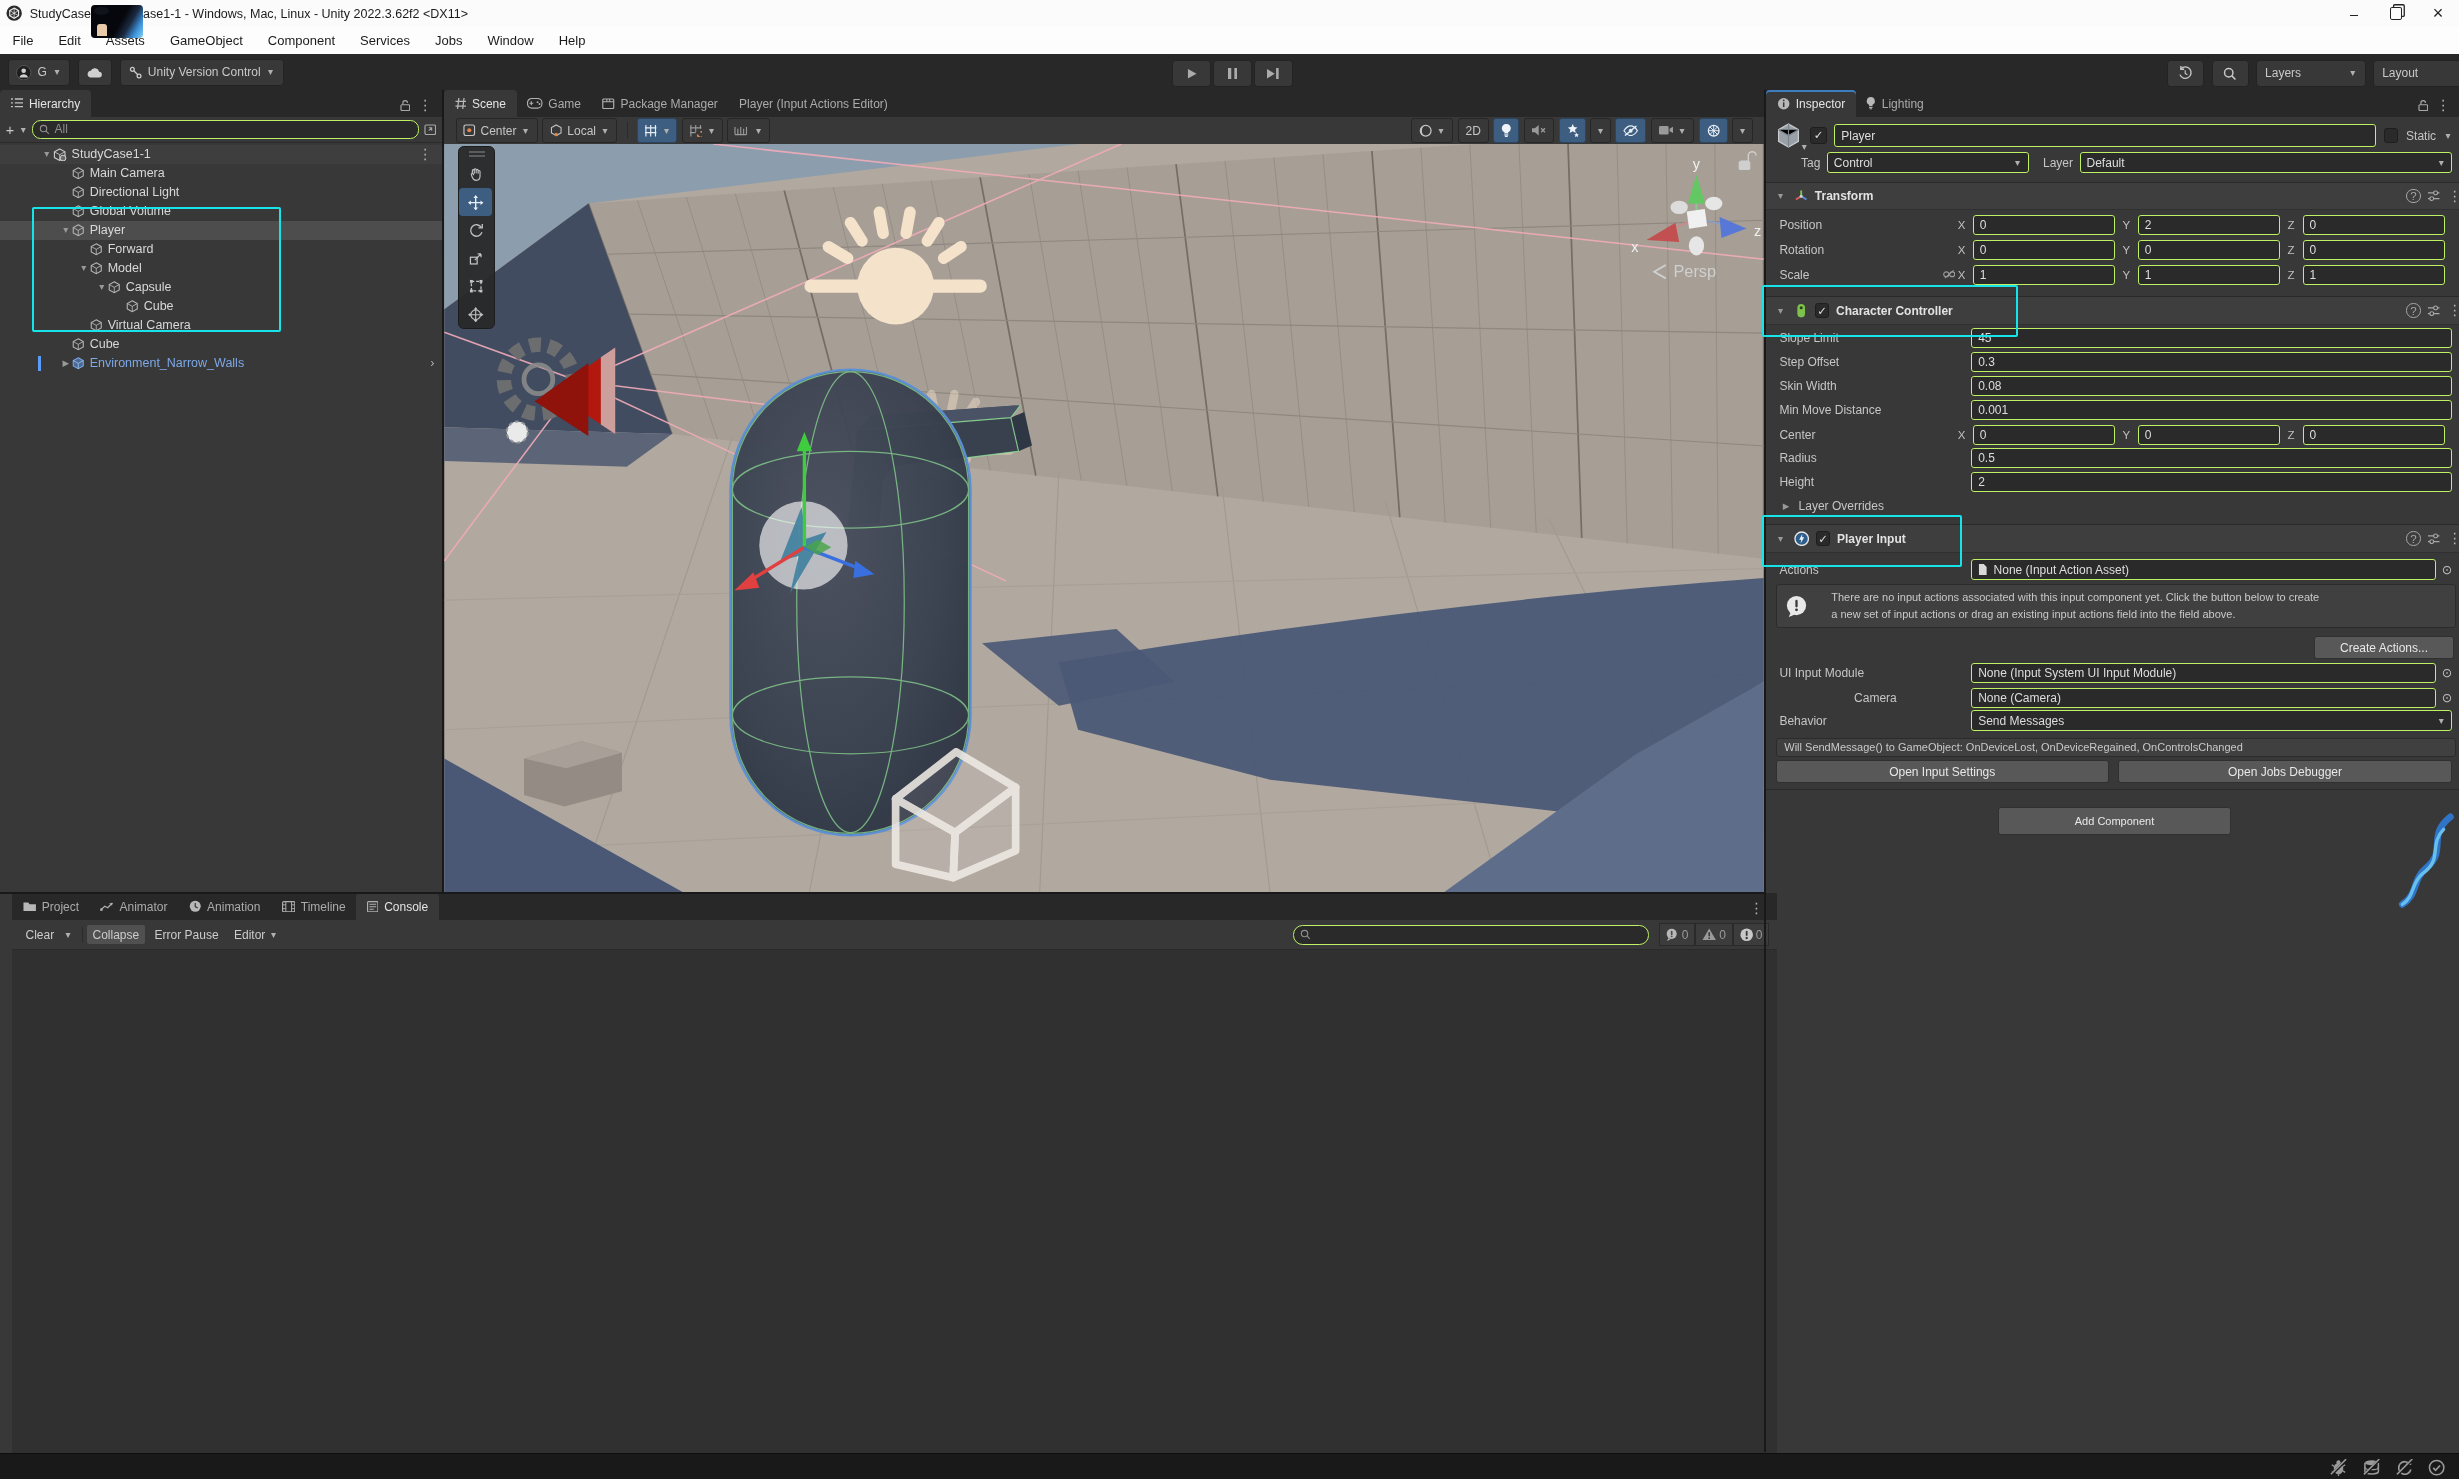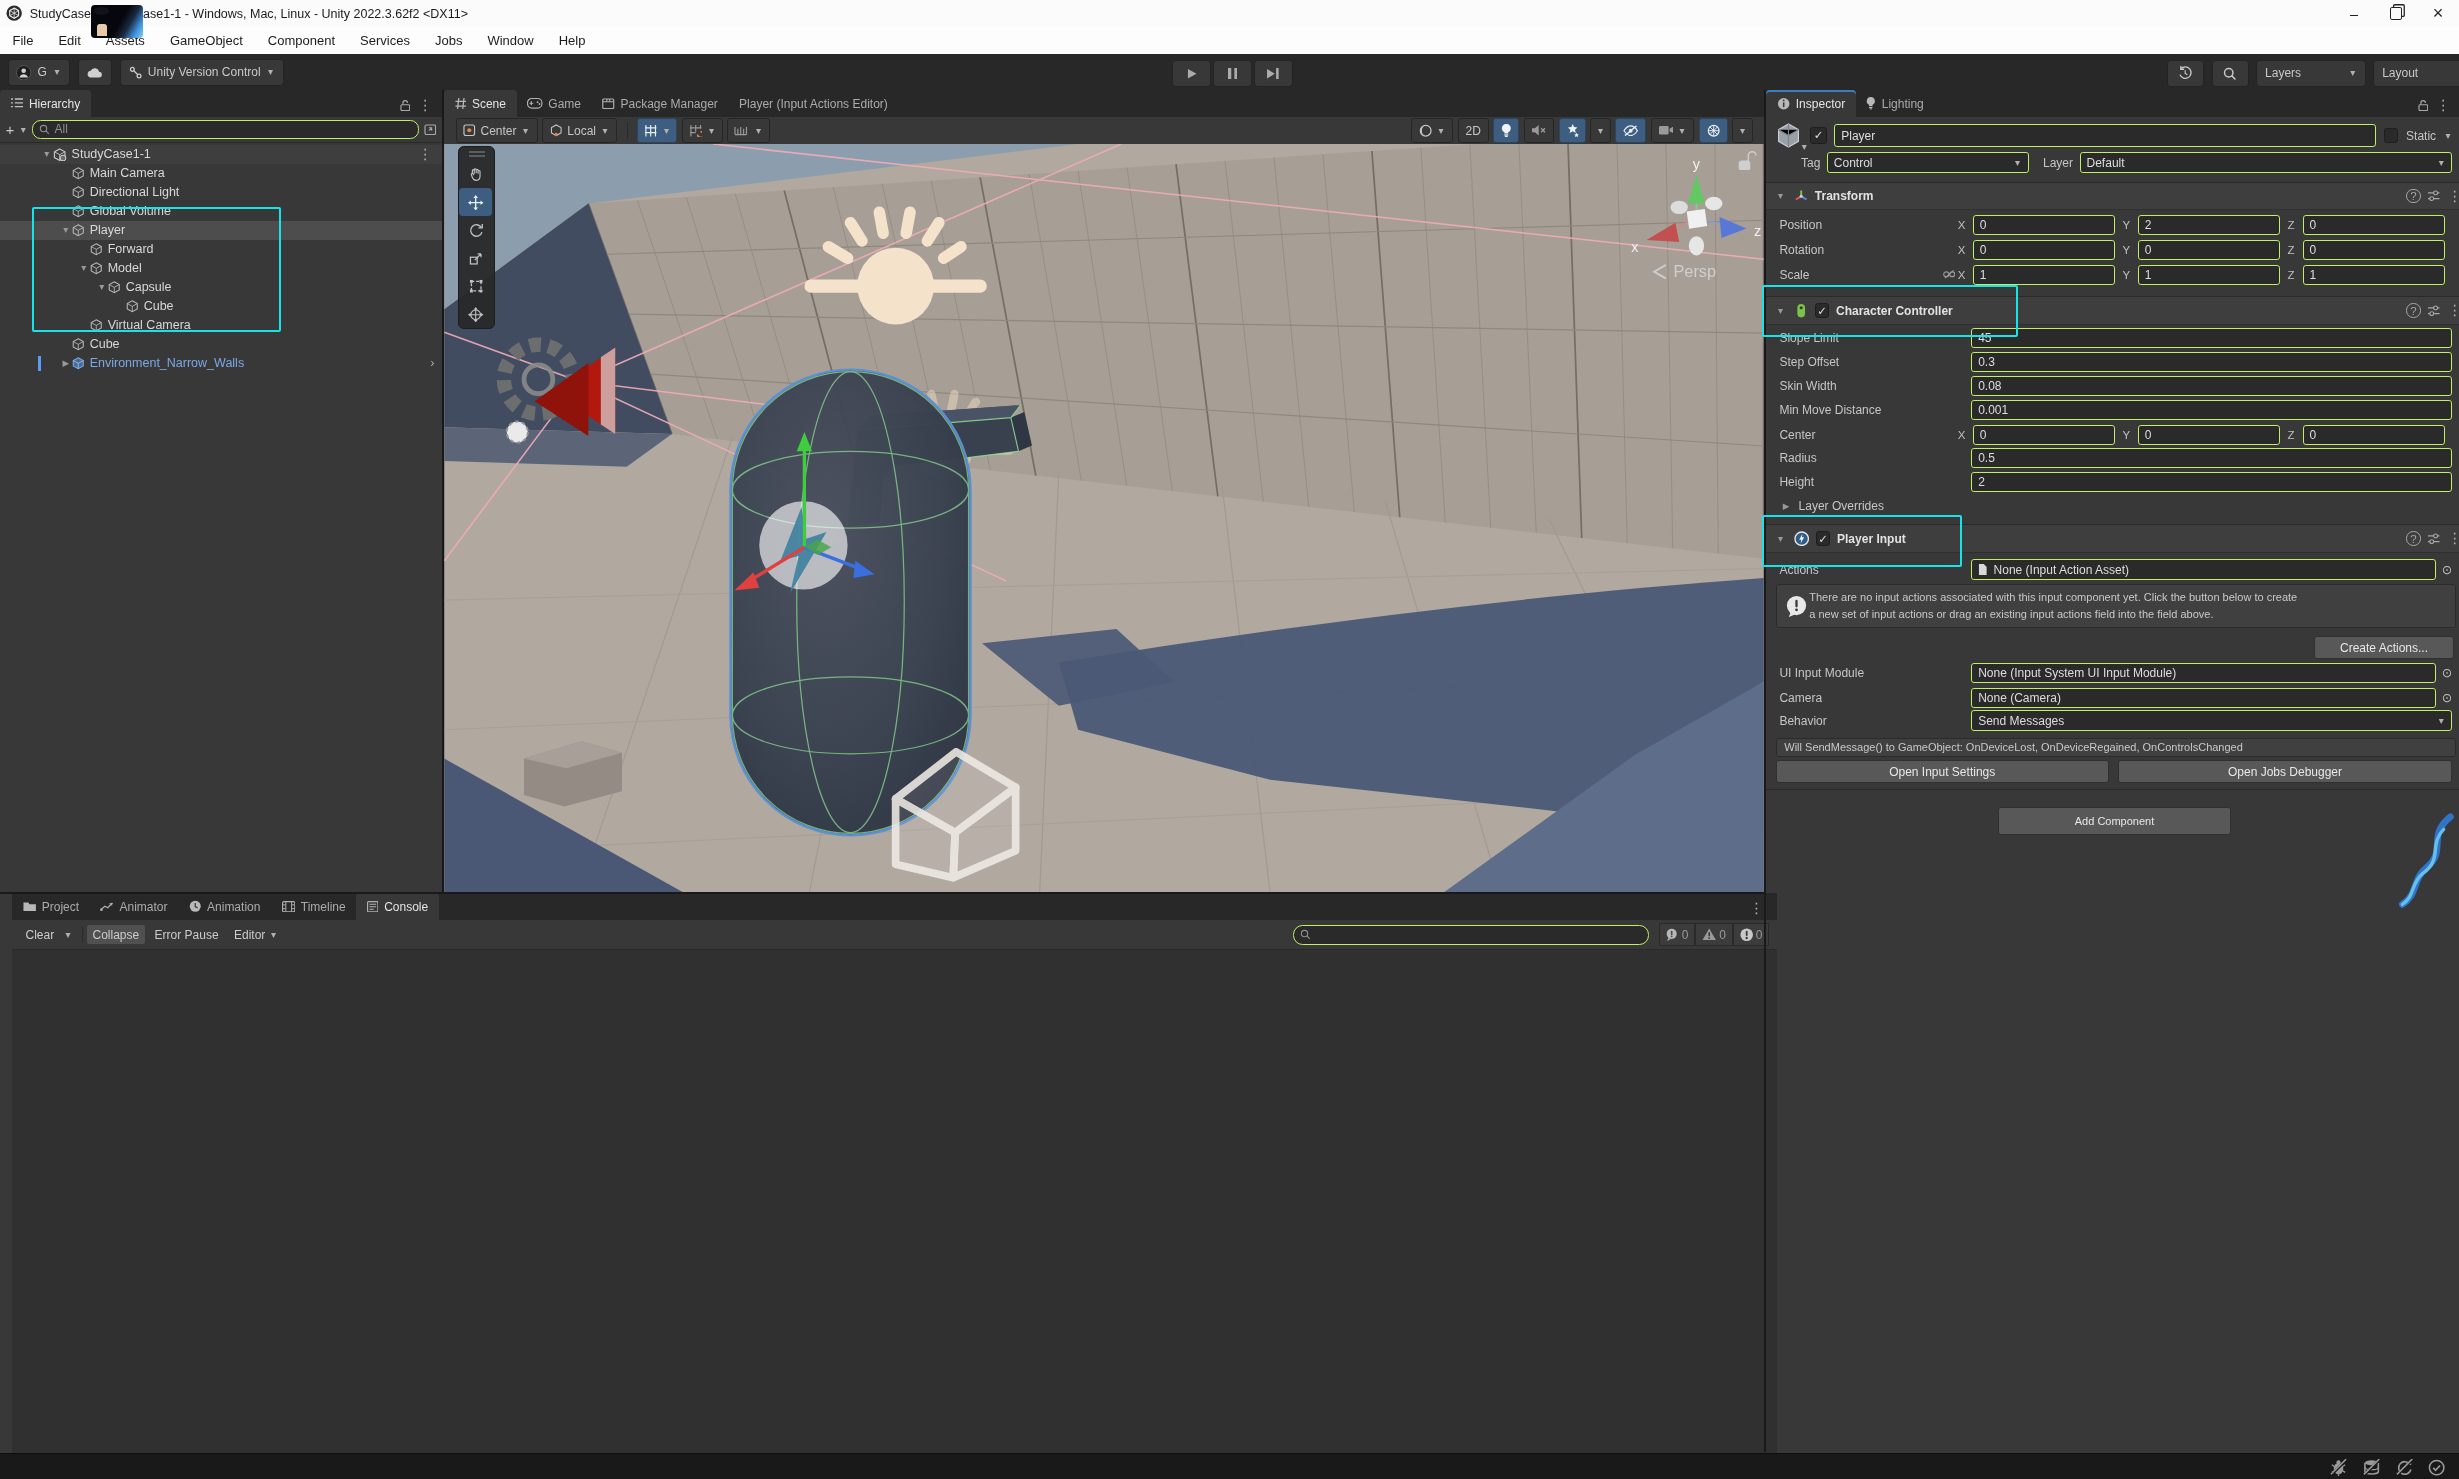--- a/index.html
+++ b/index.html
@@ -845,21 +845,21 @@
     <div class="rowline" style="top:469px;height:21px;">
       <span class="ins-label" style="width:192px;flex:none;">Actions</span>
       <div class="field" style="flex:1;gap:5.8px;">
         <svg width="9.6" height="11.5" viewBox="0 0 10 12">
             <path d="M1 0h5l3 3v9H1z" fill="#d8d8d8"></path>
           </svg>
         <span>None (Input Action Asset)</span>
       </div>
       <span class="picker">⊙</span>
     </div>
-    <div class="helpbox abs" style="left:9.6px;top:494px;width:663px;height:42px;display:flex;align-items:center;gap:0;padding:0 7.7px;">
+    <div class="helpbox abs" style="left:9.6px;top:494px;width:663px;height:42px;display:flex;align-items:center;gap:22px;padding:0 7.7px;">
       <span class="icn">
           <svg width="25" height="25" viewBox="0 0 26 26">
             <circle cx="13" cy="12" r="10" fill="#e8e8e8"></circle>
             <path d="M7 19l-2 5 7-3z" fill="#e8e8e8"></path>
             <rect x="11.8" y="6" width="2.4" height="8" rx="1.2" fill="#3a3a3a"></rect>
             <circle cx="13" cy="16.5" r="1.5" fill="#3a3a3a"></circle>
           </svg>
         </span>
       <div>
         <div>There are no input actions associated with this input component yet. Click the button below to create</div>
@@ -981,21 +981,21 @@
       </div>
       <div class="rowline" style="top: 380px; height: 24px;">
         <span class="ins-label" style="width: 192px; flex: 0 0 auto;">Height</span>
         <span class="field" style="flex: 1 1 0%; height: 18px;">2</span>
       </div>
       <div class="rowline" style="top: 572px; height: 21px;">
         <span class="ins-label" style="width: 192px; flex: 0 0 auto;">UI Input Module</span>
         <span class="field" style="flex: 1 1 0%; height: 18px;">None (Input System UI Input Module)</span>
         <span class="picker">⊙</span>
       </div>
-      <div class="rowline" style="top: 597px; height: 21px;">
+      <div class="rowline" style="top: 597px; height: 21px; text-align: center;">
         <span class="ins-label" style="width: 192px; flex: 0 0 auto;">Camera</span>
         <span class="field" style="flex: 1 1 0%; height: 18px;">None (Camera)</span>
         <span class="picker">⊙</span>
       </div>
     </div>
 
   <div id="bottompanel" class="abs">
     <div class="tabbar" id="bottom-tabs">
         <div class="tab">
           <span class="icn">

